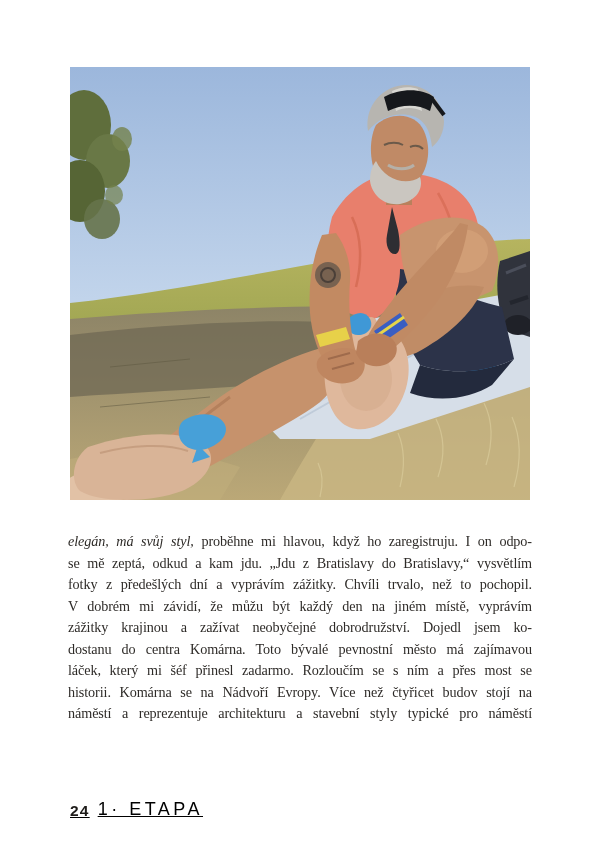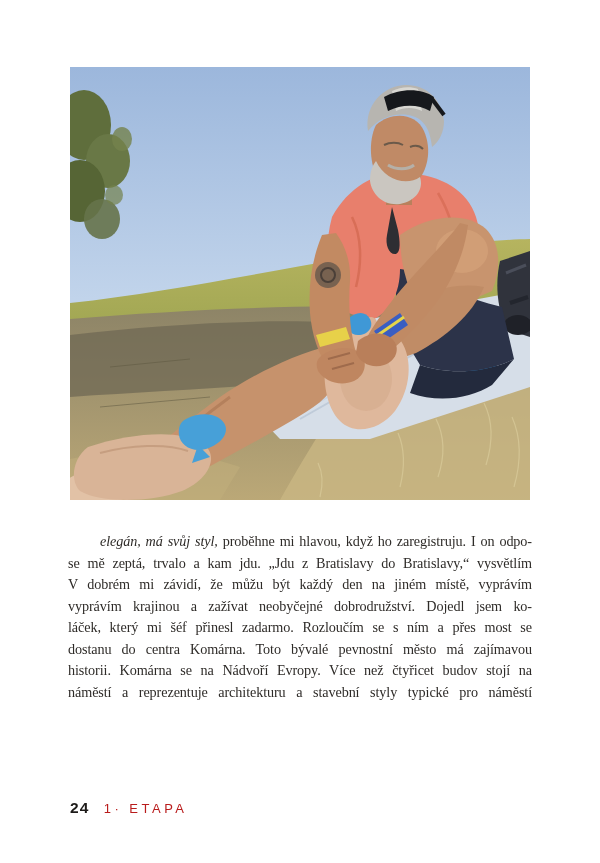--- a/index.html
+++ b/index.html
@@ -15,29 +15,30 @@
 
   .bodytext {
     position:absolute; left:68px; top:531px; width:464px;
     font-size:14.2px; line-height:21.5px; color:#2e2b28;
     letter-spacing:-0.1px;
   }
   .text-line {
     text-align:justify; text-align-last:justify;
     height:21.5px; white-space:nowrap;
   }
-  .text-line i { font-style:italic;margin-left:32px; }
+  .text-line i { font-style:italic; }
 
   .footer {
     position:absolute; left:70px; top:799px;
-    display:flex; align-items:center; gap:14px;
+    display:flex; align-items:flex-end; gap:8px;
     font-family:"Liberation Sans", sans-serif;
+    text-decoration:underline;
   }
   .page-num { font-weight:bold; font-size:15.5px; color:#1d1b19; letter-spacing:1.2px; }
-  .footer-label { font-size:13px; color:#b91c1c; letter-spacing:3.5px; }
+  .footer-label { font-size:18px; color:#000000; letter-spacing:3.5px; }
 </style>
 </head>
 <body>
 
 <div class="page">
 
   <div class="photo-figure">
     <svg viewBox="0 0 460 433" preserveAspectRatio="none">
       <defs>
         <linearGradient id="sky" x1="0" y1="0" x2="0" y2="1">
@@ -177,25 +178,26 @@
           <path d="M250,290 C262,280 280,278 290,286 C298,294 296,308 284,314 C270,320 254,314 248,304 C246,298 246,294 250,290 Z" fill="#bf8660"></path>
           <path d="M288,274 C300,264 316,264 324,274 C330,282 326,294 314,298 C302,302 290,296 286,286 Z" fill="#b97f5a"></path>
           <path d="M258,292 L280,286 M262,302 L284,296" stroke="#9f6b4c" stroke-width="2" fill="none"></path>
         </g>
       </g>
     </svg>
   </div>
 
   <div class="bodytext">
       <div class="text-line"><i>elegán, má svůj styl,</i> proběhne mi hlavou, když ho zaregistruju. I on odpo-</div>
-      <div class="text-line">se mě zeptá, trvalo a kam jdu. „Jdu z Bratislavy do Bratislavy,“ vysvětlím</div>
+      <div class="text-line">se mě zeptá, odkud a kam jdu. „Jdu z Bratislavy do Bratislavy,“ vysvětlím</div>
+      <div class="text-line">fotky z předešlých dní a vyprávím zážitky. Chvíli trvalo, než to pochopil.</div>
       <div class="text-line">V dobrém mi závidí, že můžu být každý den na jiném místě, vyprávím</div>
-      <div class="text-line">vyprávím krajinou a zažívat neobyčejné dobrodružství. Dojedl jsem ko-</div>
+      <div class="text-line">zážitky krajinou a zažívat neobyčejné dobrodružství. Dojedl jsem ko-</div>
+      <div class="text-line">dostanu do centra Komárna. Toto bývalé pevnostní město má zajímavou</div>
       <div class="text-line">láček, který mi šéf přinesl zadarmo. Rozloučím se s ním a přes most se</div>
-      <div class="text-line">dostanu do centra Komárna. Toto bývalé pevnostní město má zajímavou</div>
       <div class="text-line">historii. Komárna se na Nádvoří Evropy. Více než čtyřicet budov stojí na</div>
       <div class="text-line">náměstí a reprezentuje architekturu a stavební styly typické pro náměstí</div>
     </div>
 
   <div class="footer">
     <span class="page-num">24</span>
     <span class="footer-label">1· ETAPA</span>
   </div>
 
 </div>

